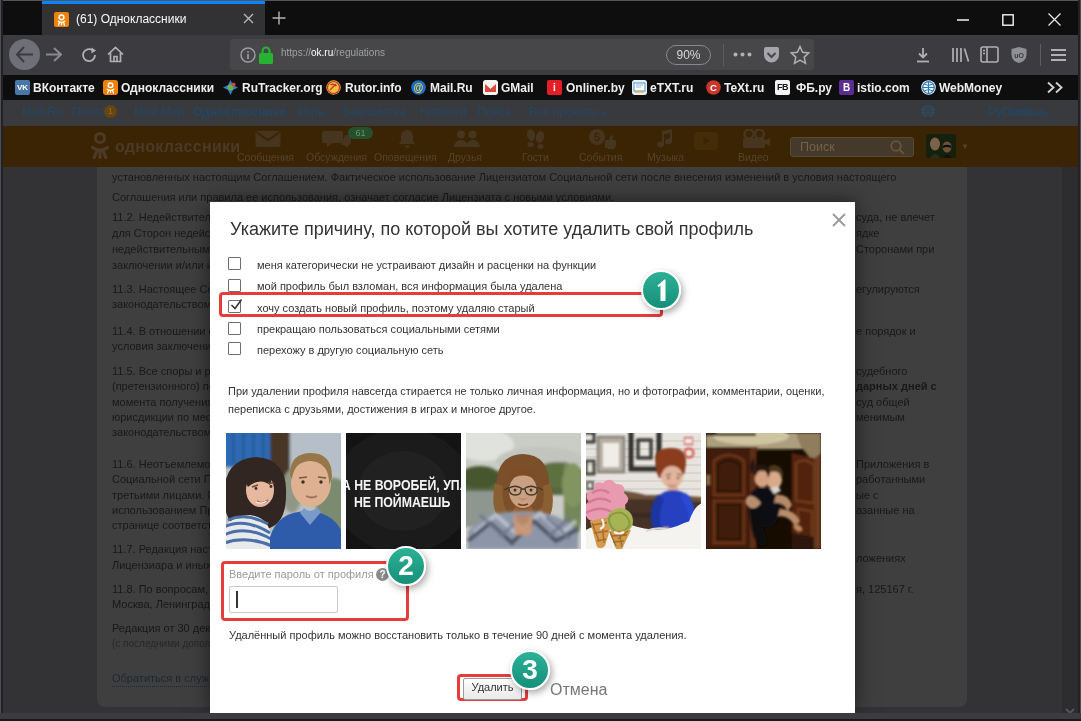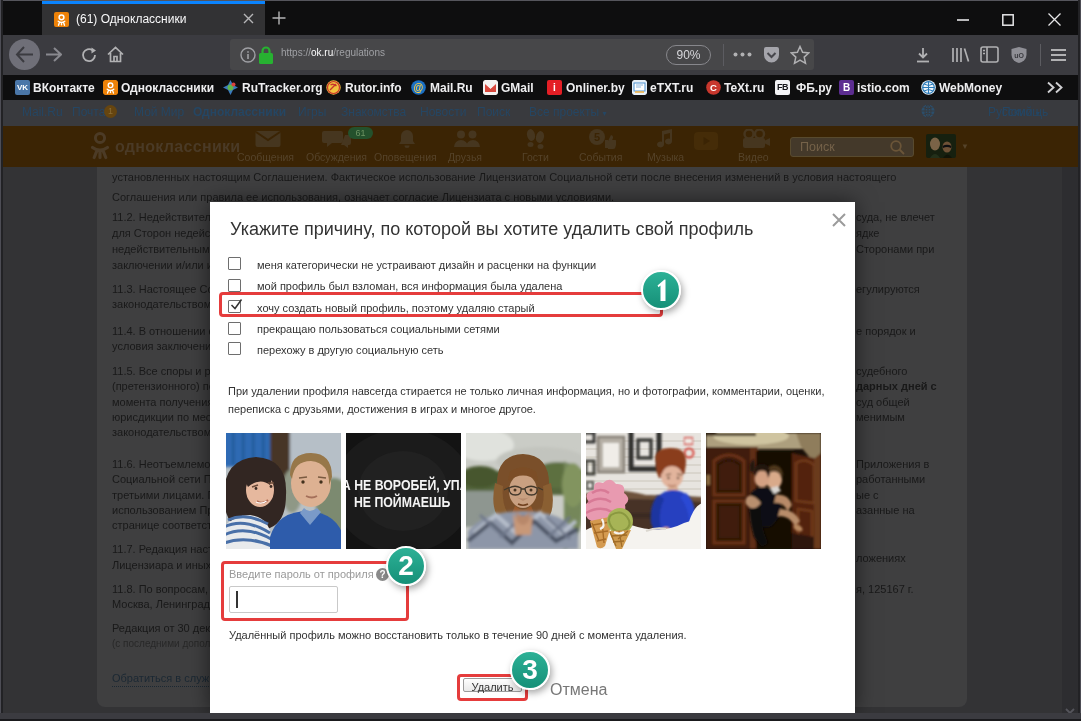--- a/index.html
+++ b/index.html
@@ -561,21 +561,21 @@
 </svg>
 </div>
 <div class="redrect" style="left:11px;top:359px;width:188px;height:60px;"></div>
     <div style="position:absolute;left:19px;top:366px;font-size:11px;color:#9a9a9a;">Введите пароль от профиля</div>
     <div style="position:absolute;left:166px;top:366px;width:13px;height:13px;border-radius:50%;background:#8a8a8a;color:#fff;font-size:10px;text-align:center;line-height:13px;font-weight:bold;">?</div>
     <div class="badge" style="left:176px;top:344px;">2</div>
     <div style="position:absolute;left:19px;top:384px;width:109px;height:27px;background:#fff;border:1px solid #c9c9c9;border-radius:2px;"></div>
     <div style="position:absolute;left:26px;top:389px;width:1.5px;height:17px;background:#333;"></div>
     <div class="mt" style="left:19px;top:427px;font-size:11px;">Удалённый профиль можно восстановить только в течение 90 дней с момента удаления.</div>
     <div class="redrect" style="left:247px;top:472px;width:71px;height:27px;"></div>
-    <div style="position:absolute;left:253px;top:476px;width:59px;height:14px;background:linear-gradient(#fefefe,#e9e9e9);border:1px solid #9b9b9b;border-radius:2px;font-size:11px;color:#333;text-align:center;line-height:17px;">Удалить</div>
+    <div style="position:absolute;left:253px;top:476px;width:59px;height:22px;background:linear-gradient(#fefefe,#e9e9e9);border:1px solid #9b9b9b;border-radius:2px;font-size:11px;color:#333;text-align:center;line-height:17px;">Удалить</div>
     <div class="badge" style="left:300px;top:448px;">3</div>
     <div style="position:absolute;left:340px;top:479px;font-size:16px;color:#777;">Отмена</div>
   </div>
 </div>
 <div class="abs" id="bl"></div>
 <div class="abs" id="br"></div>
 <div class="abs" id="bb"></div>
 </div>
 
 </body></html>

